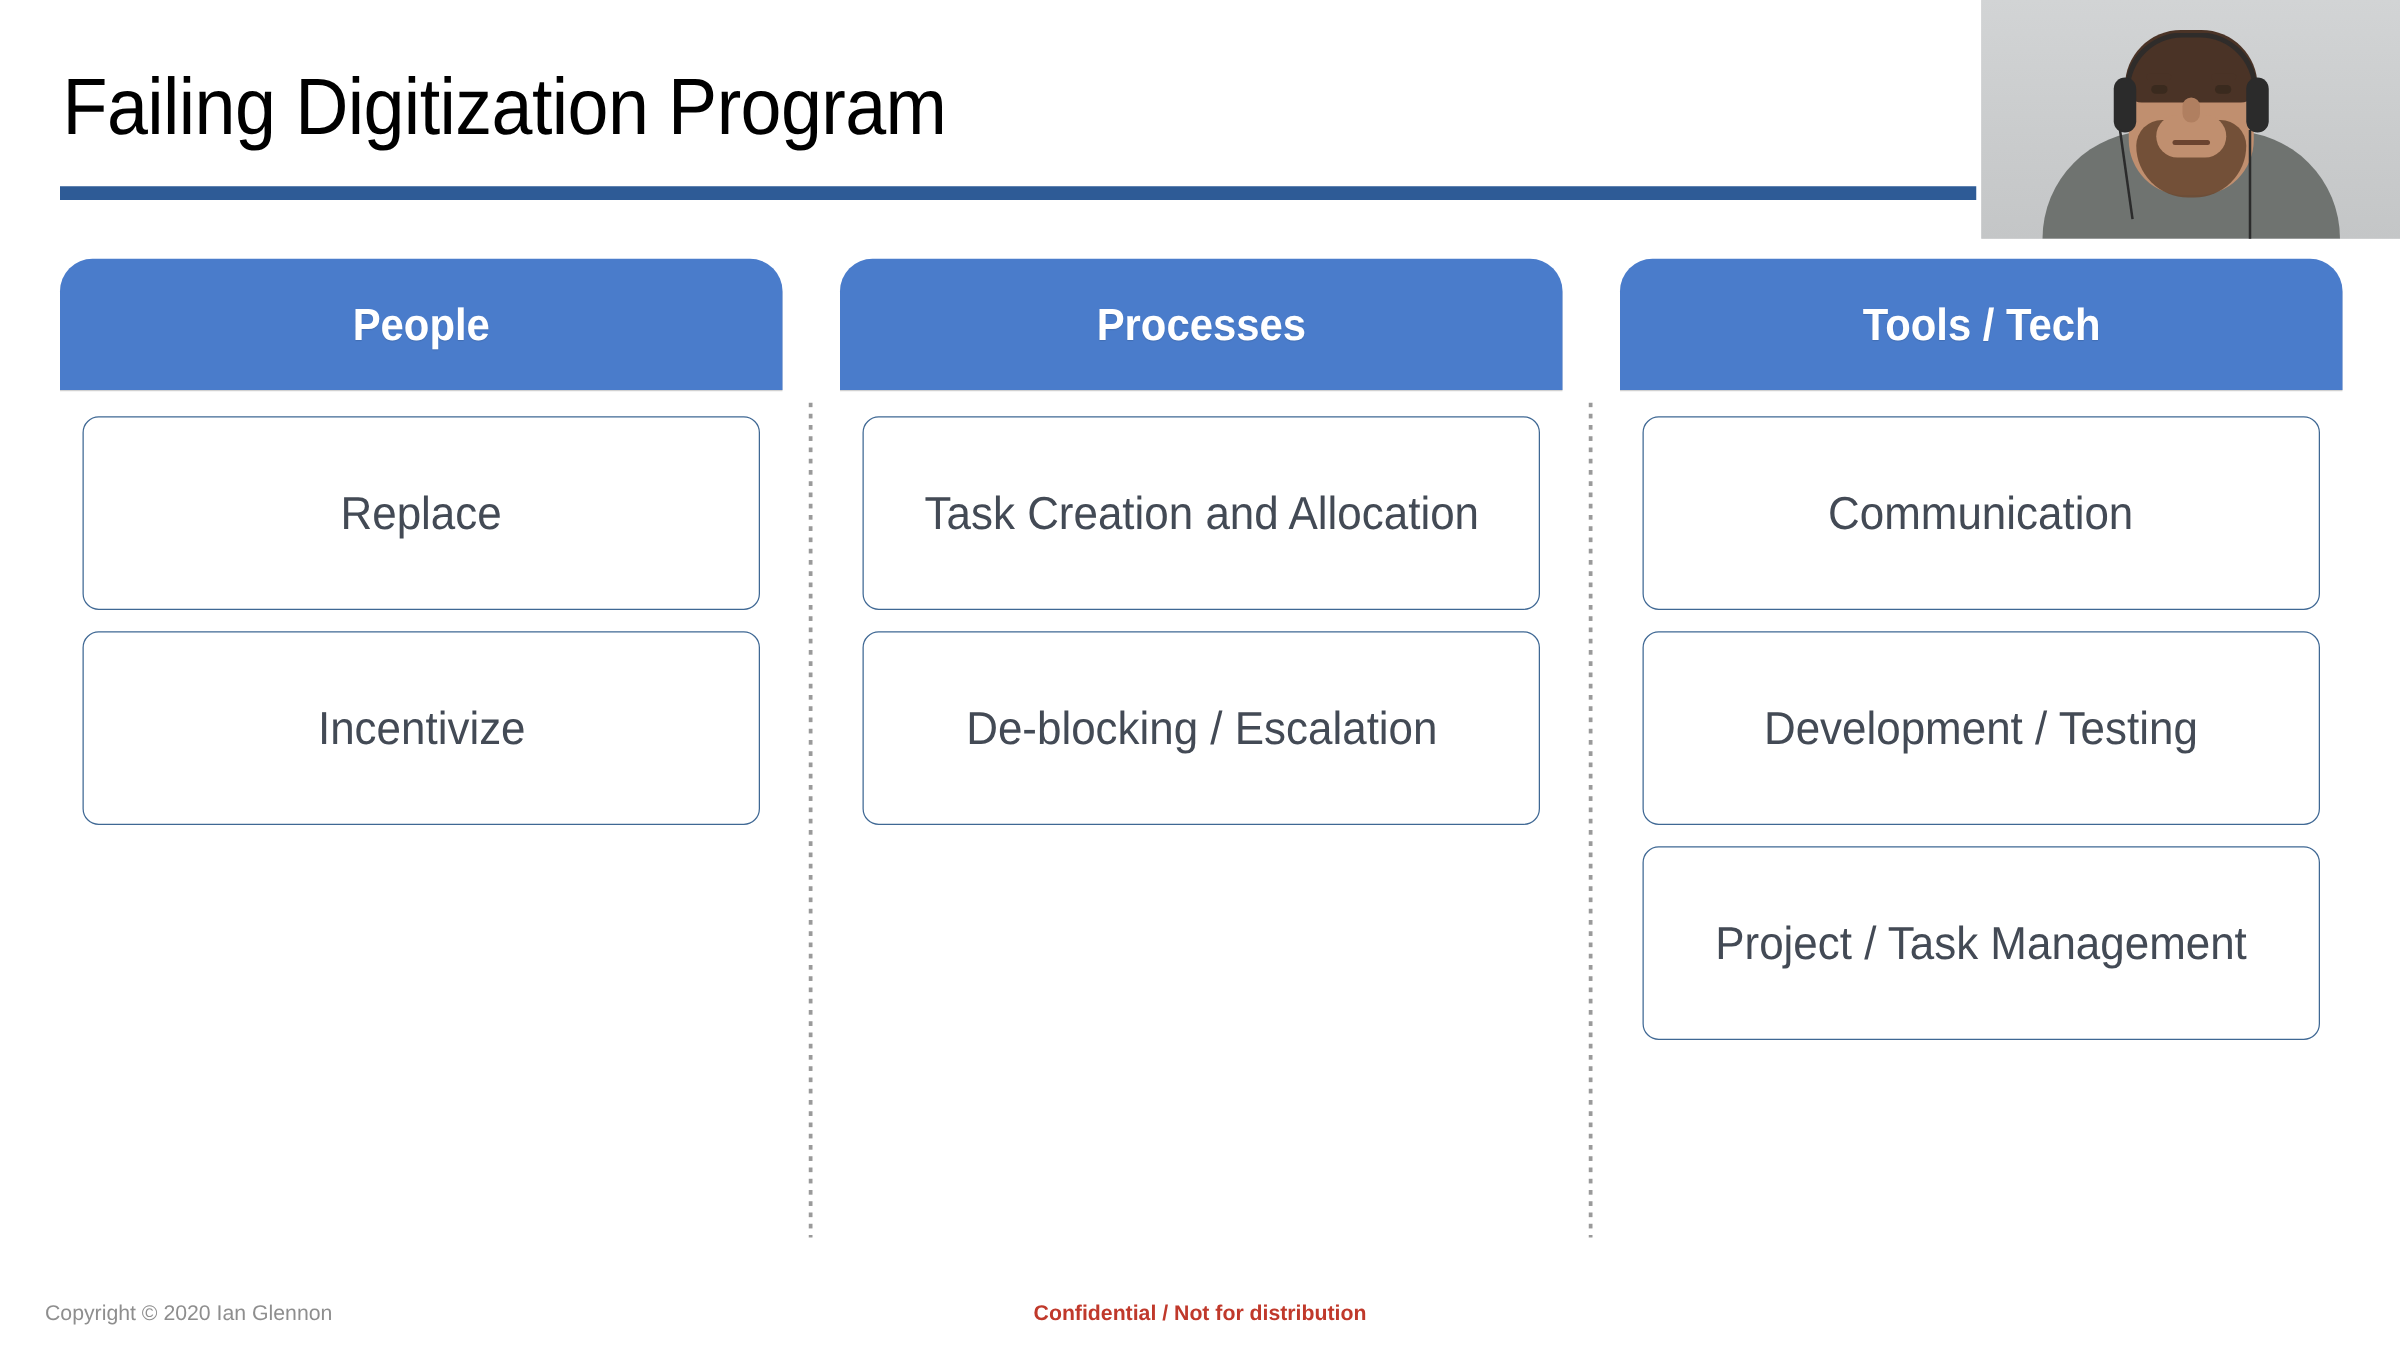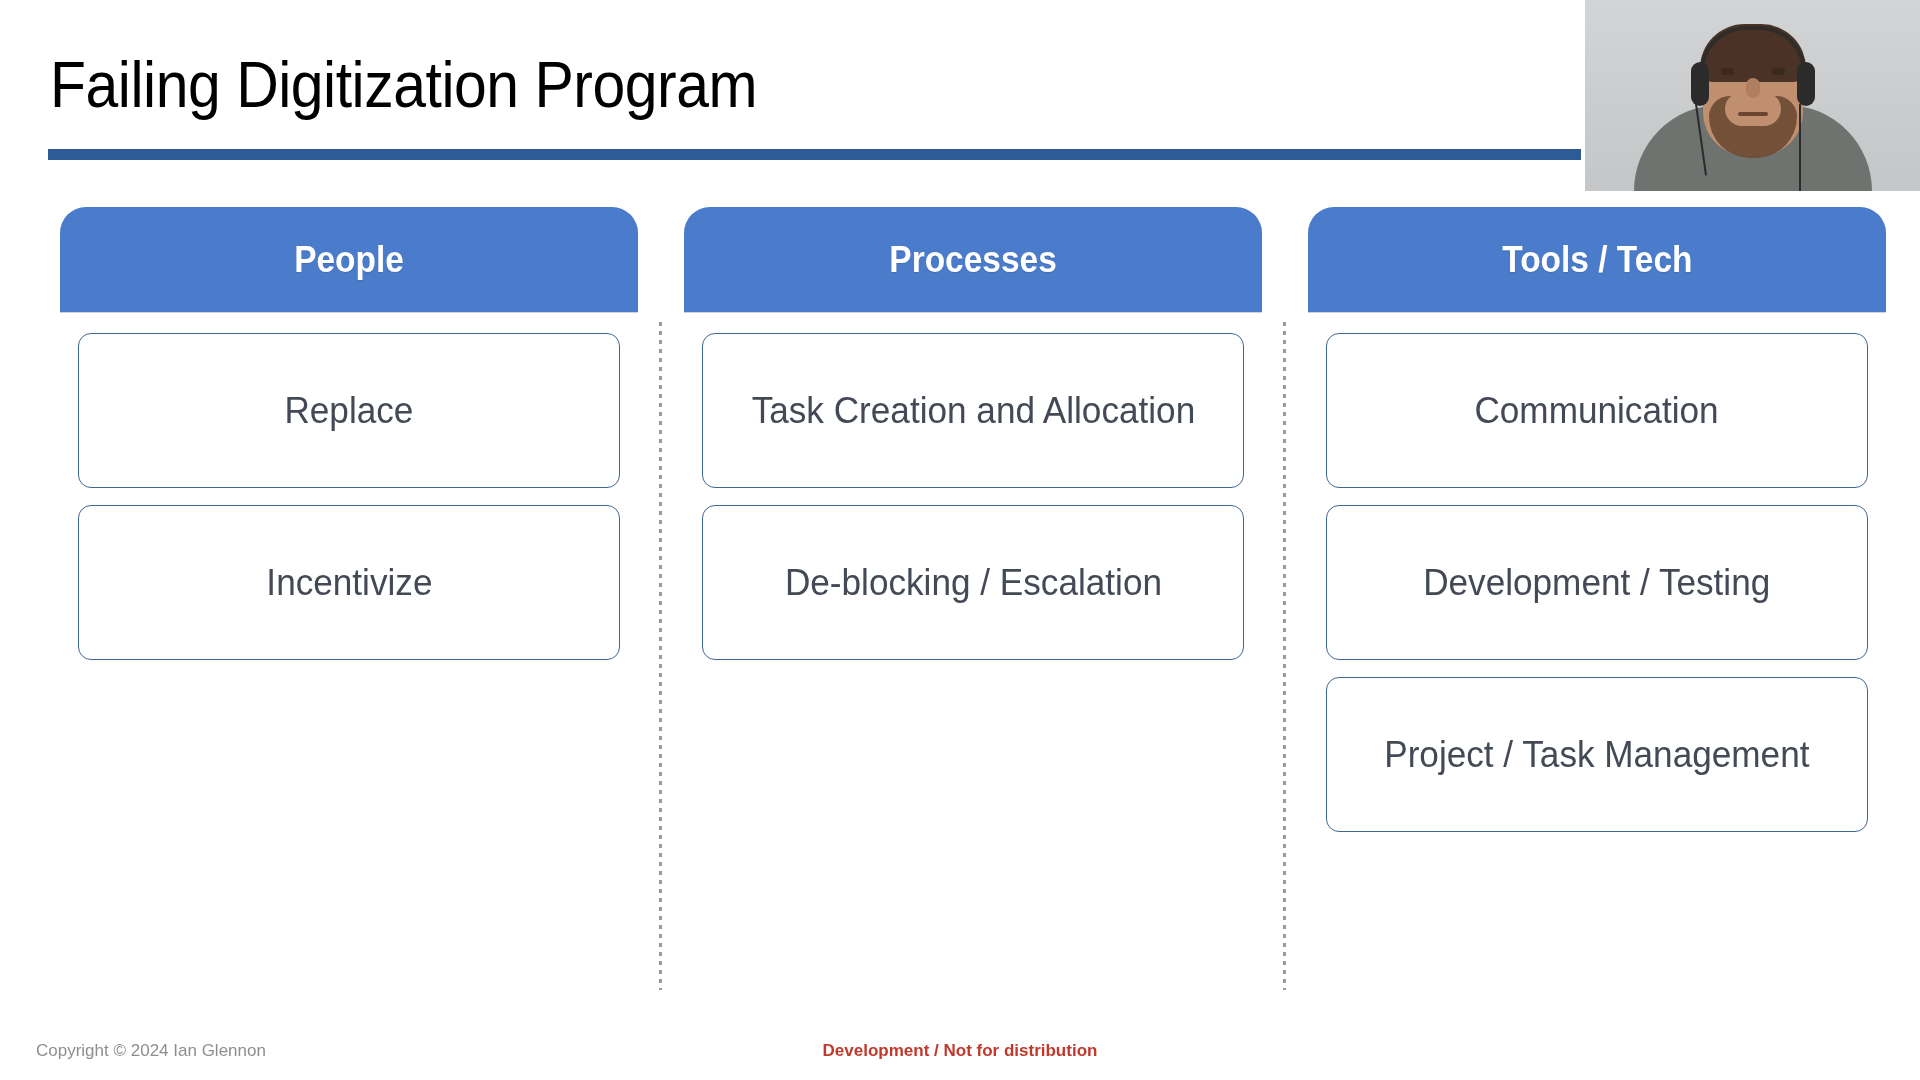--- a/index.html
+++ b/index.html
@@ -42,21 +42,21 @@
     left: 48px;
     top: 149px;
     width: 1533px;
     height: 11px;
     background: #2e5b96;
   }
 
   
   #columns {
     position: absolute;
-    left: 12px;
+    left: 0;
     top: 0;
     width: 1600px;
     height: 1080px;
   }
 
   .column {
     position: absolute;
     top: 207px;
   }
   .column.col-0 { left: 48px;   width: 578px; }
@@ -364,23 +364,23 @@
         <div class="card">
           <span class="card-label">Project / Task Management</span>
         </div>
       </div>
     </div>
 
     <div class="divider d-0"></div>
     <div class="divider d-1"></div>
   </div>
 
-  <div id="footer-left">Copyright © 2024 Ian Glennon</div>
-
-  <div id="footer-center">Development / Not for distribution</div>
+  <div id="footer-left">Copyright © 2020 Ian Glennon</div>
+
+  <div id="footer-center">Confidential / Not for distribution</div>
 
   <div id="webcam">
     <div id="webcam-video">
       <div class="wc-torso"></div>
       <div class="wc-neck"></div>
       <div class="wc-head"></div>
       <div class="wc-beard"></div>
       <div class="wc-face-low"></div>
       <div class="wc-hair"></div>
       <div class="wc-brow left"></div>

